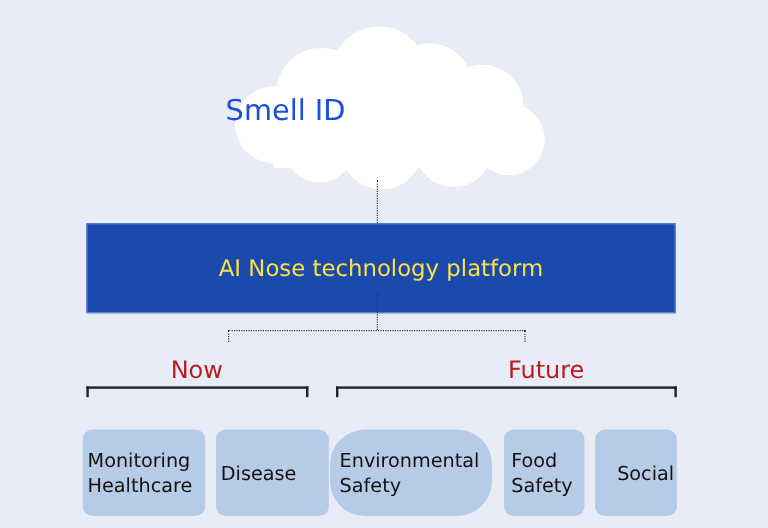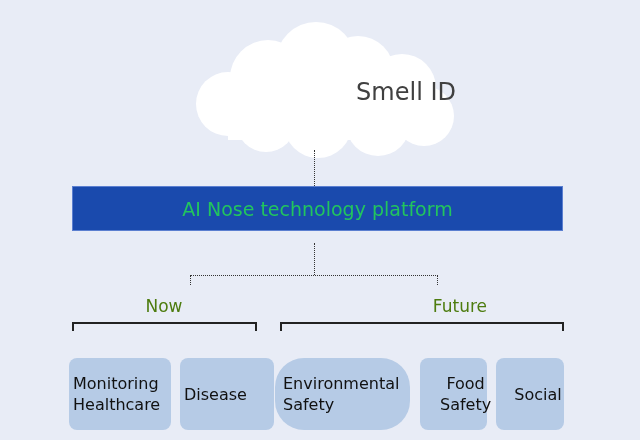--- a/index.html
+++ b/index.html
@@ -1,25 +1,25 @@
 <!DOCTYPE html>
 <html><head>
 <meta charset="utf-8">
 <style>
   html, body { margin:0; padding:0; }
   body { width:640px; height:440px; background:#e8ecf6; position:relative; overflow:hidden;
          font-family:"DejaVu Sans", "Liberation Sans", sans-serif; }
   .abs { position:absolute; }
   #cloud { left:188px; top:20px; width:268px; height:140px; }
-  #cloud-label { left:188px; top:78px; width:268px; text-align:right; font-size:24px; color:#404040; }
-  #platform { left:72px; top:186px; width:491px; height:45px; background:#1a4aad; border:1px solid #5b7fd0; box-sizing:border-box;
-              display:flex; align-items:center; justify-content:center; color:#22c55e; font-size:19px; }
+  #cloud-label { left:188px; top:78px; width:268px; text-align:left; font-size:24px; color:#1d4ed8; }
+  #platform { left:72px; top:186px; width:491px; height:75px; background:#1a4aad; border:1px solid #5b7fd0; box-sizing:border-box;
+              display:flex; align-items:center; justify-content:center; color:#fde047; font-size:19px; }
   .vdot { border-left:1px dotted #333; width:0; }
   .hdot { border-top:1px dotted #333; height:0; }
-  .grp { font-size:17px; color:#4d7c0f; text-align:center; }
+  .grp { font-size:20px; color:#b91c1c; text-align:center; }
   .bracket { border-top:2px solid #222; border-left:2px solid #222; border-right:2px solid #222; height:9px; box-sizing:border-box; }
   .box { background:#b6cbe6; border-radius:8px; color:#111; font-size:16px; line-height:21px; display:flex; align-items:center;
          box-sizing:border-box; padding-left:4px; }
   .box.center { justify-content:center; padding-left:16px; }
 </style>
 </head>
 <body>
 
 <svg id="cloud" class="abs" viewBox="0 0 268 140">
   <g fill="#ffffff">
@@ -64,21 +64,21 @@
   <div>
       <div>Disease</div>
     </div>
 </div>
 <div class="abs box" style="left:275px; top:358px; width:135px; height:72px; padding-left:8px;border-radius:29px;">
   <div>
       <div>Environmental</div>
       <div>Safety</div>
     </div>
 </div>
-<div class="abs box" style="left:420px; top:358px; width:67px; height:72px; padding-left:20px;text-align:center;">
+<div class="abs box" style="left:420px; top:358px; width:67px; height:72px; padding-left:6px;">
   <div>
       <div>Food</div>
       <div>Safety</div>
     </div>
 </div>
 <div class="abs box center" style="left:496px; top:358px; width:68px; height:72px;">
   <div>Social</div>
 </div>
 
 </body></html>

